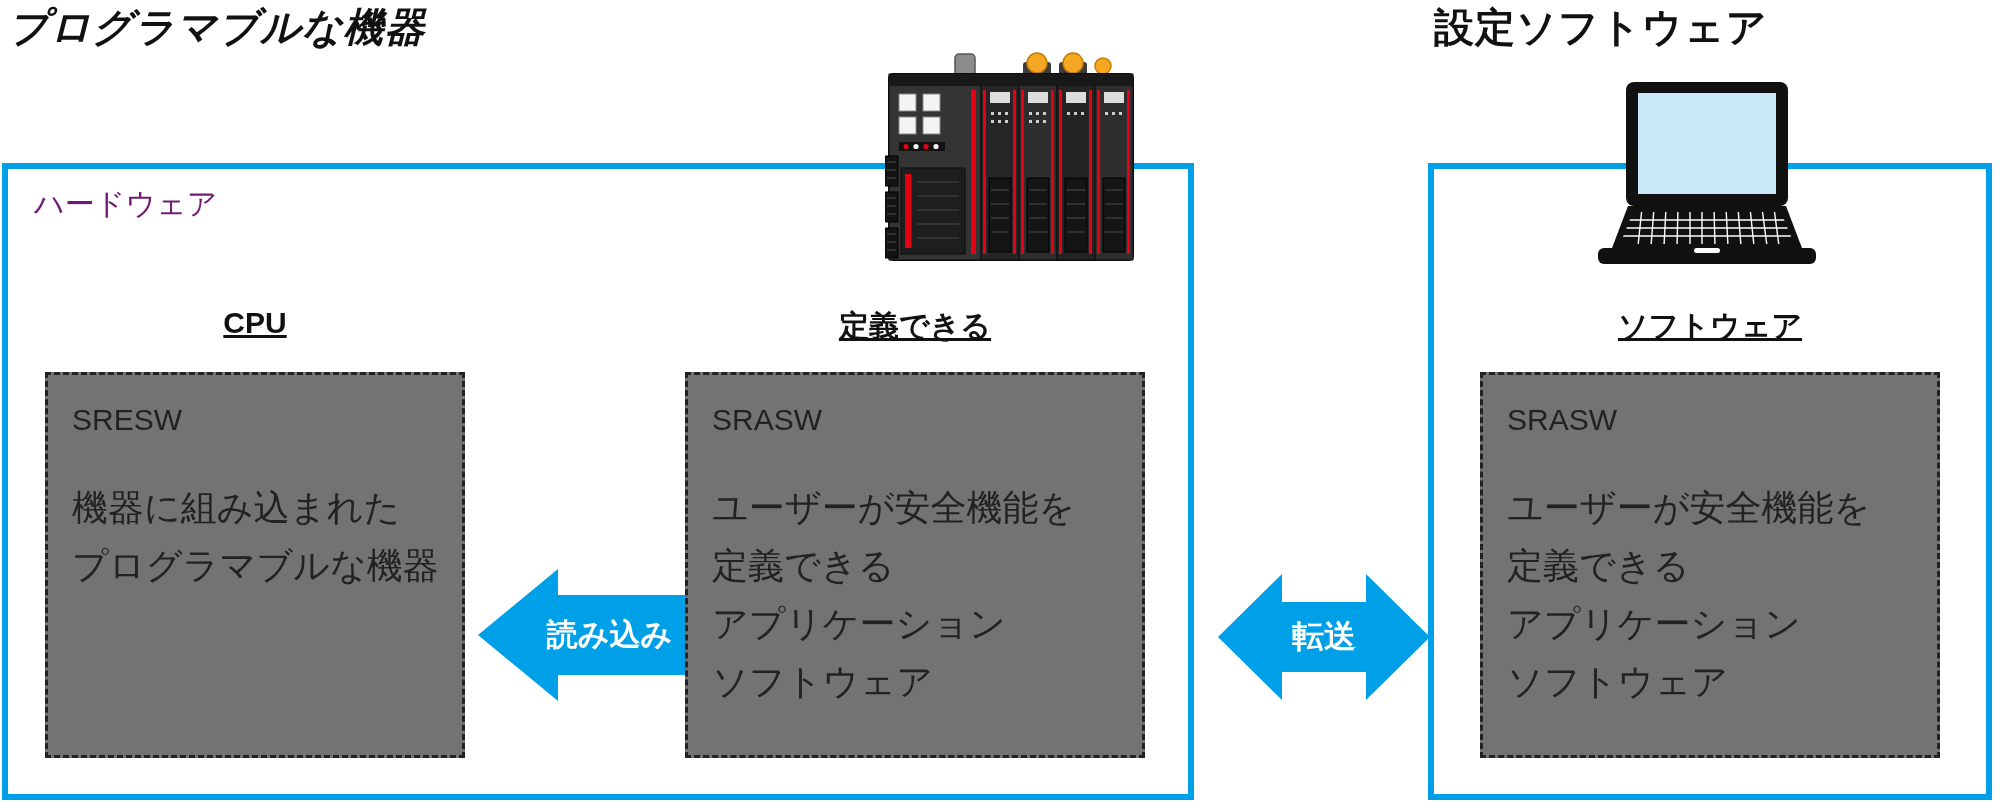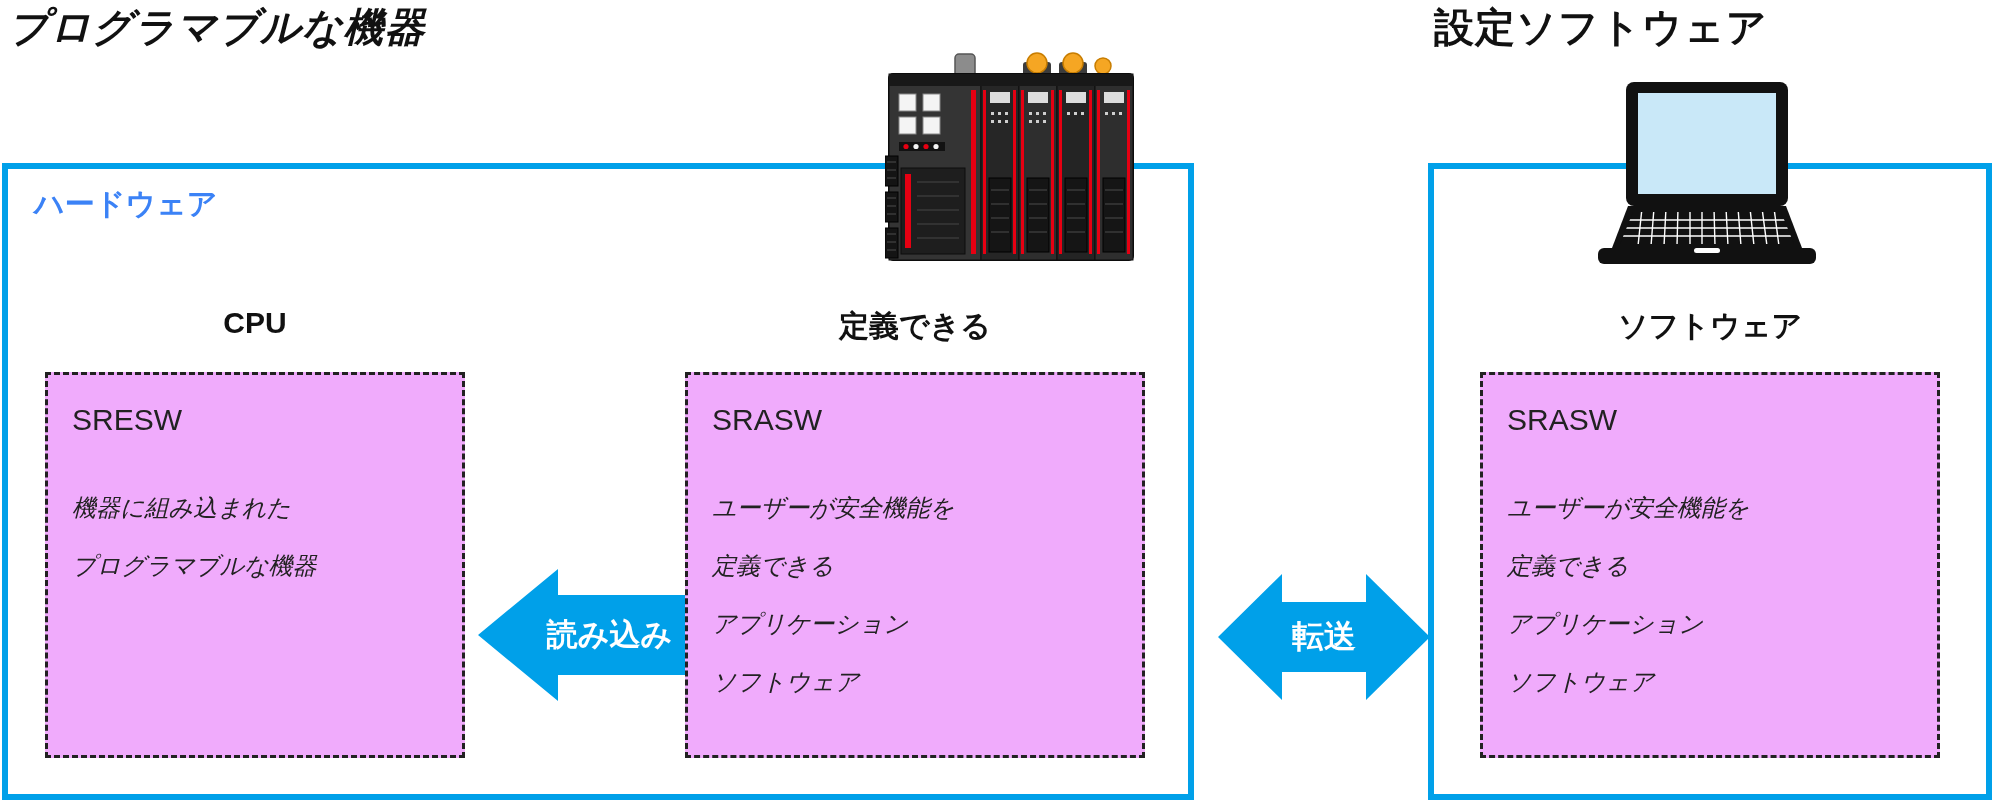--- a/index.html
+++ b/index.html
@@ -36,66 +36,66 @@
     z-index:1;
   }
   .frame-hardware { left:2px;    width:1192px; }
   .frame-software { left:1428px; width:564px;  }
 
   .frame-label {
     position:absolute;
     left:34px;
     top:184px;
     font-size:30px;
-    font-weight:bold;
-    color:#3b82f6;
+    font-weight:normal;
+    color:#701a75;
     z-index:2;
     white-space:nowrap;
   }
 
   .col-heading {
     position:absolute;
     top:306px;
     font-size:30px;
     font-weight:bold;
     text-align:center;
     color:#111;
     z-index:2;
     white-space:nowrap;
+    text-decoration:underline;
   }
   .heading-cpu      { left:45px;   width:420px; }
   .heading-storage  { left:685px;  width:460px; }
   .heading-software { left:1480px; width:460px; }
 
   .dashed-box {
     position:absolute;
     top:372px;
     height:386px;
     border:3px dashed #222;
     padding:16px 24px;
-    background:#f0abfc;
+    background:#737373;
     z-index:2;
   }
   .box-cpu      { left:45px;   width:420px; }
   .box-storage  { left:685px;  width:460px; }
   .box-software { left:1480px; width:460px; }
 
   .sw-name {
     font-size:30px;
     line-height:58px;
     color:#222;
     margin-bottom:30px;
     white-space:nowrap;
   }
   .desc-line {
-    font-size:24px;
+    font-size:36px;
     line-height:58px;
     color:#222;
     white-space:nowrap;
-    font-style:italic;
   }
 
   .arrow {
     position:absolute;
     z-index:3;
   }
   .arrow svg { display:block; }
   .arrow-label {
     position:absolute;
     top:0; bottom:0;

